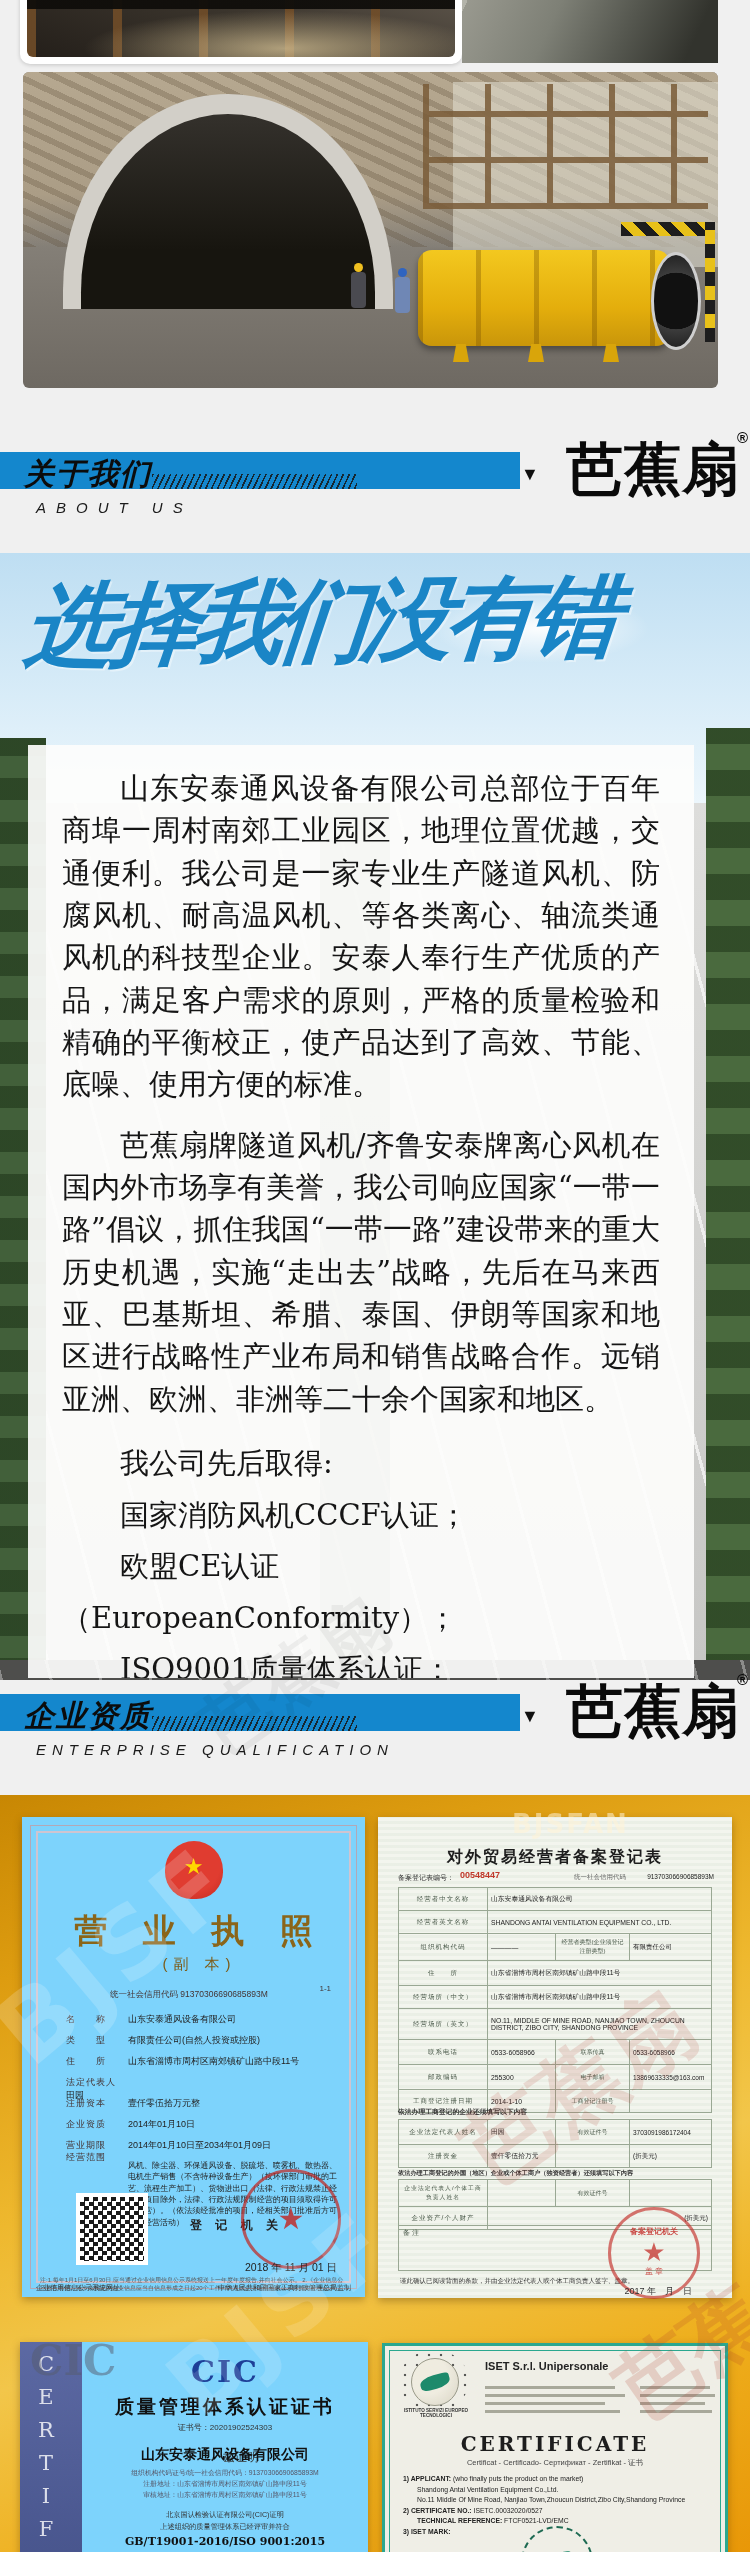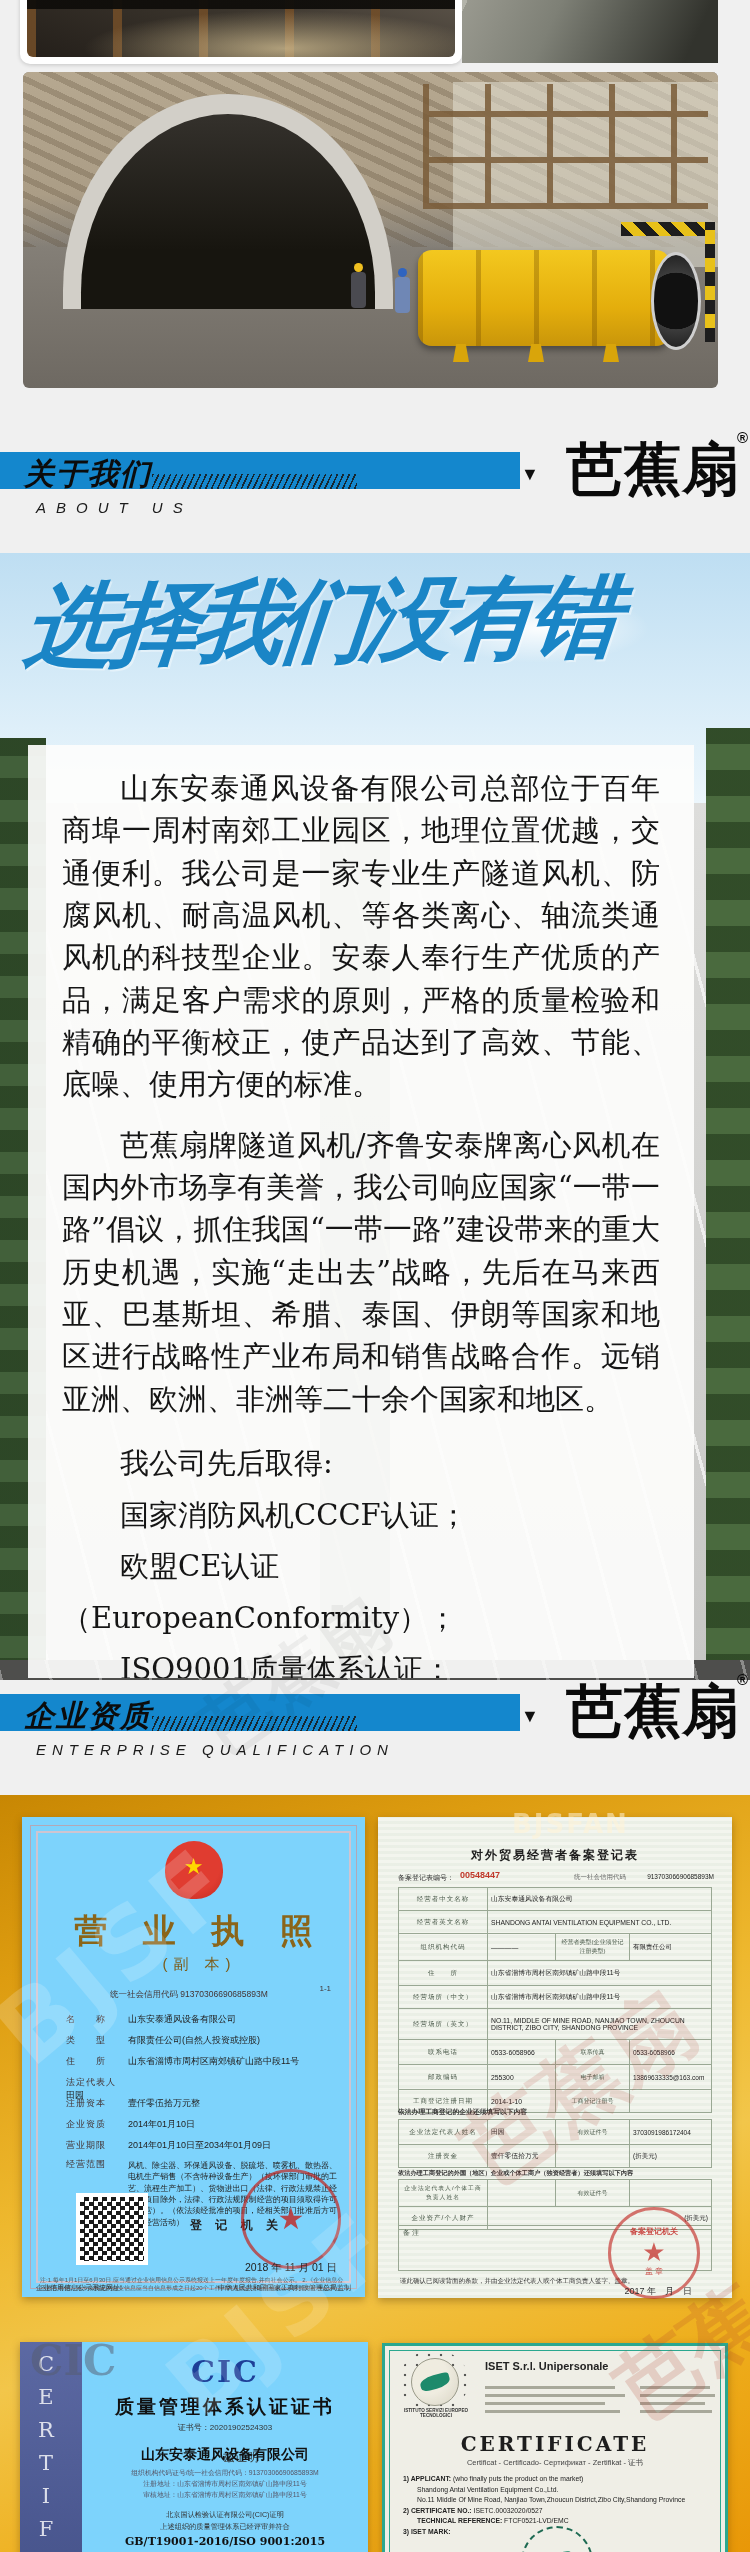--- a/index.html
+++ b/index.html
@@ -122,21 +122,21 @@
   .seal:before{content:"★";position:absolute;left:50%;top:50%;transform:translate(-50%,-52%);}
   .lic-seal{right:24px;top:352px;width:94px;height:94px;border:3px solid rgba(195,35,30,.7);}
   .lic-seal:before{color:rgba(195,35,30,.8);font-size:30px;}
   .lic-date{right:28px;top:444px;font-size:10.5px;color:#222;}
   .lic-note{left:18px;right:18px;top:459px;font-size:6px;line-height:1.35;color:#555;}
   .lic-fl{left:14px;bottom:4px;font-size:7px;color:#333;}
   .lic-fr{right:14px;bottom:4px;font-size:7px;color:#333;}
   
   .trade-card{background:
       repeating-linear-gradient(0deg, rgba(120,160,120,.07) 0 3px, transparent 3px 6px),#f3f5ee;}
-  .trade-title{left:0;right:0;top:30px;text-align:center;font-size:12px;font-weight:900;
+  .trade-title{left:0;right:0;top:30px;text-align:center;font-size:16px;font-weight:900;
     letter-spacing:2px;color:#1d1d1d;}
   .trade-no-lbl{left:20px;top:56px;font-size:7px;color:#333;}
   .trade-no{left:82px;top:53px;font-size:9px;font-weight:900;color:#c0392b;}
   .trade-cr-lbl{left:196px;top:56px;font-size:6.5px;color:#666;}
   .trade-cr{right:18px;top:56px;font-size:6.5px;color:#222;}
   .ttable{position:absolute;left:20px;right:20px;border-top:1px solid #9aa894;}
   .trow{display:flex;border:1px solid #9aa894;border-top:0;align-items:center;}
   .trow span{padding:1px 3px;box-sizing:border-box;}
   .tl{width:88px;flex:none;font-size:6.5px;color:#4a5a4a;text-align:center;letter-spacing:1px;}
   .tv{flex:1;font-size:6.8px;color:#222;border-left:1px solid #9aa894;align-self:stretch;
@@ -304,21 +304,21 @@
         <span>壹仟零伍拾万元整</span>
       </div>
     <div class="lic-row" style="top:301px;">
         <span class="ll">企业资质</span>
         <span>2014年01月10日</span>
       </div>
     <div class="lic-row" style="top:322px;">
         <span class="ll">营业期限</span>
         <span>2014年01月10日至2034年01月09日</span>
       </div>
-    <div class="lic-row" style="top:341px;">
+    <div class="lic-row" style="top:334px;">
         <span class="ll">经营范围</span>
       </div>
     <div class="abs lic-scope">风机、除尘器、环保通风设备、脱硫塔、喷雾机、散热器、电机生产销售（不含特种设备生产）（按环保部门审批的工艺、流程生产加工）、货物进出口（法律、行政法规禁止经营的项目除外，法律、行政法规限制经营的项目须取得许可后经营）。（依法须经批准的项目，经相关部门批准后方可开展经营活动）</div>
 
     <div class="abs qr"></div>
     <div class="abs registrar">登 记 机 关</div>
     <div class="abs seal lic-seal"></div>
     <div class="abs lic-date">2018 年 11 月 01 日</div>
     <div class="abs lic-note">注:1.每年1月1日至6月30日,应当通过企业信用信息公示系统报送上一年度年度报告,并向社会公示。 2.《企业信息公示暂行条例》第十条规定的企业信息应当自信息形成之日起20个工作日内通过企业信用信息公示系统向社会公示。</div>
     <div class="abs lic-fl">企业信用信息公示系统网址:</div>

